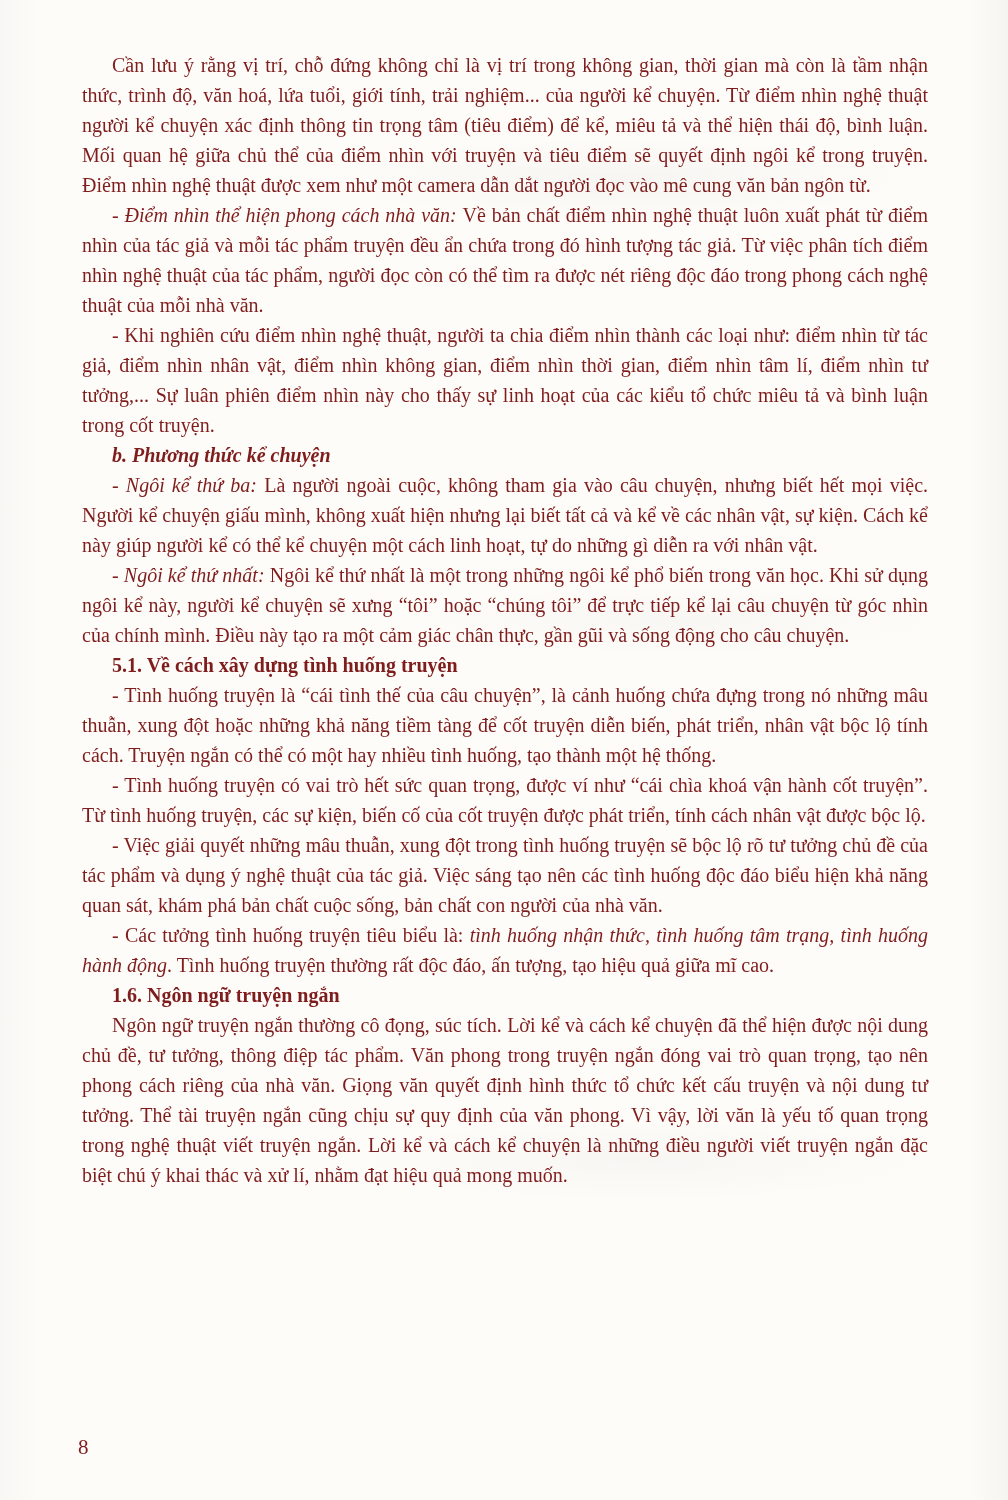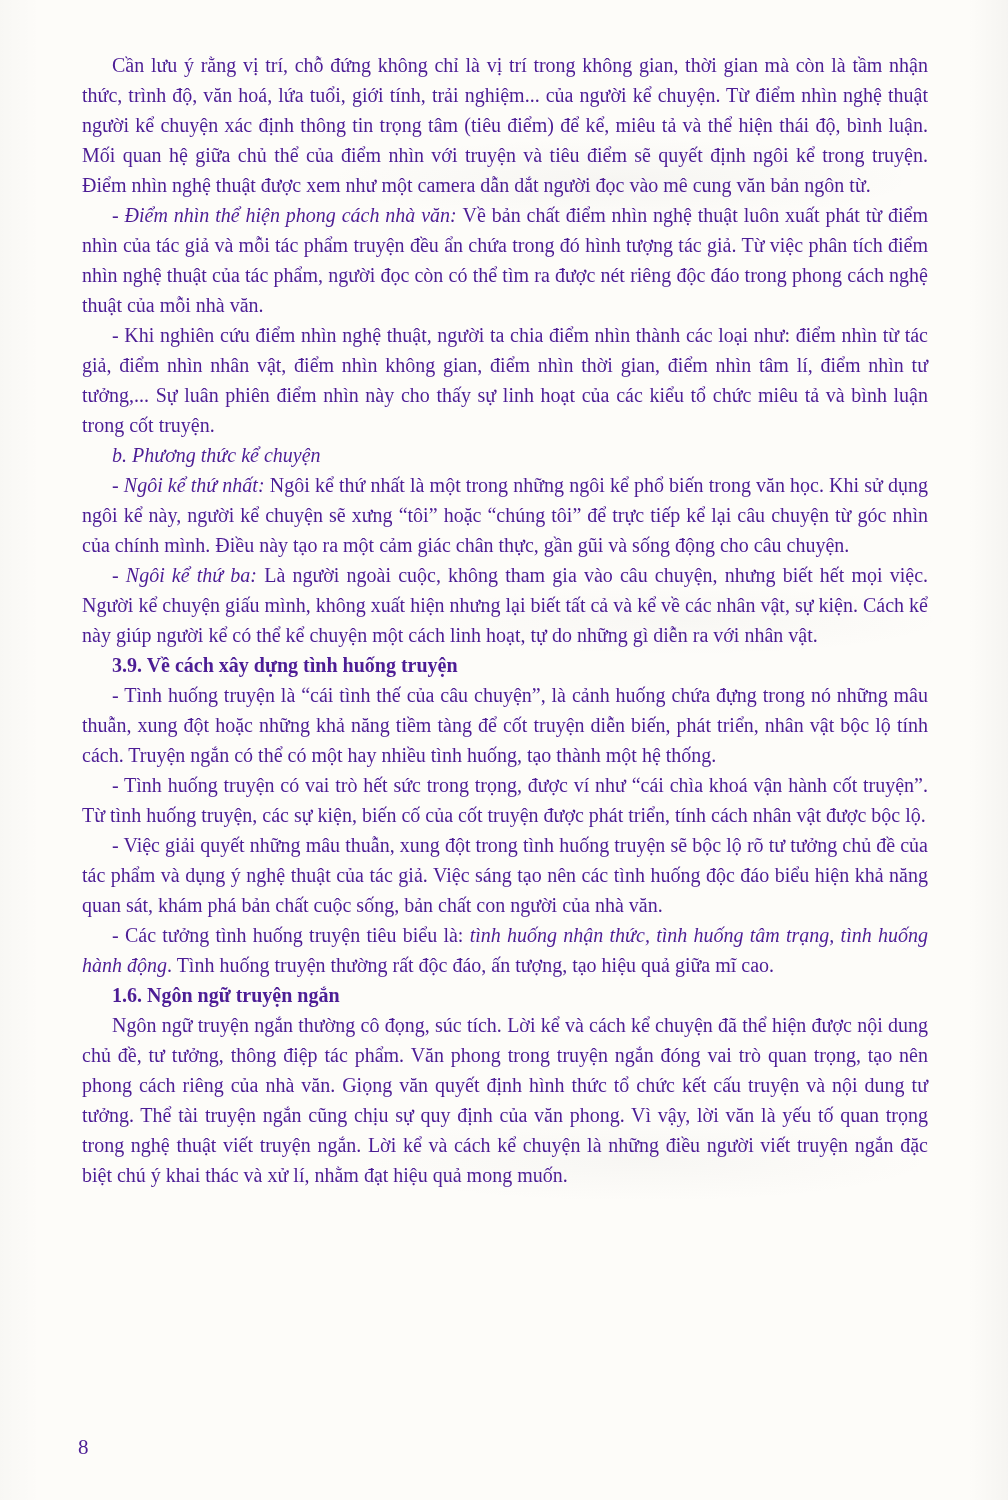--- a/index.html
+++ b/index.html
@@ -8,21 +8,21 @@
     background: #e9e7e2;
   }
   .page {
     position: relative;
     width: 1008px;
     height: 1500px;
     margin: 0 auto;
     background: #fdfcf9;
     overflow: hidden;
     font-family: "Liberation Serif", "DejaVu Serif", serif;
-    color: #4c1d95;
+    color: #7f1d1d;
   }
   
   .page::before {
     content: "";
     position: absolute;
     inset: 0;
     background:
       radial-gradient(ellipse 420px 60px at 620px 180px, rgba(120,120,120,0.05), transparent 70%),
       radial-gradient(ellipse 380px 50px at 680px 620px, rgba(120,120,120,0.04), transparent 70%),
       radial-gradient(ellipse 420px 60px at 640px 1160px, rgba(120,120,120,0.045), transparent 70%),
@@ -37,21 +37,21 @@
     font-size: 20px;
     line-height: 30px;
     text-align: justify;
   }
   .text-block p {
     margin: 0;
     text-indent: 30px;
   }
   .it { font-style: italic; }
   .b  { font-weight: bold; }
-  .bi { font-weight: normal; font-style: italic; }
+  .bi { font-weight: bold; font-style: italic; }
   .page-number {
     position: absolute;
     left: 78px;
     top: 1432px;
     font-size: 21px;
     line-height: 30px;
   }
 </style>
 </head>
 <body>
@@ -61,29 +61,29 @@
   <div class="text-block">
 
     <p><span>Cần lưu ý rằng vị trí, chỗ đứng không chỉ là vị trí trong không gian, thời gian mà còn là tầm nhận thức, trình độ, văn hoá, lứa tuổi, giới tính, trải nghiệm... của người kể chuyện. Từ điểm nhìn nghệ thuật người kể chuyện xác định thông tin trọng tâm (tiêu điểm) để kể, miêu tả và thể hiện thái độ, bình luận. Mối quan hệ giữa chủ thể của điểm nhìn với truyện và tiêu điểm sẽ quyết định ngôi kể trong truyện. Điểm nhìn nghệ thuật được xem như một camera dẫn dắt người đọc vào mê cung văn bản ngôn từ.</span></p>
 
     <p><span class="it">- Điểm nhìn thể hiện phong cách nhà văn: </span><span>Về bản chất điểm nhìn nghệ thuật luôn xuất phát từ điểm nhìn của tác giả và mỗi tác phẩm truyện đều ẩn chứa trong đó hình tượng tác giả. Từ việc phân tích điểm nhìn nghệ thuật của tác phẩm, người đọc còn có thể tìm ra được nét riêng độc đáo trong phong cách nghệ thuật của mỗi nhà văn.</span></p>
 
     <p><span>- Khi nghiên cứu điểm nhìn nghệ thuật, người ta chia điểm nhìn thành các loại như: điểm nhìn từ tác giả, điểm nhìn nhân vật, điểm nhìn không gian, điểm nhìn thời gian, điểm nhìn tâm lí, điểm nhìn tư tưởng,... Sự luân phiên điểm nhìn này cho thấy sự linh hoạt của các kiểu tổ chức miêu tả và bình luận trong cốt truyện.</span></p>
 
     <p class="bi"><span>b. Phương thức kể chuyện</span></p>
 
+    <p><span class="it">- Ngôi kể thứ ba: </span><span>Là người ngoài cuộc, không tham gia vào câu chuyện, nhưng biết hết mọi việc. Người kể chuyện giấu mình, không xuất hiện nhưng lại biết tất cả và kể về các nhân vật, sự kiện. Cách kể này giúp người kể có thể kể chuyện một cách linh hoạt, tự do những gì diễn ra với nhân vật.</span></p>
+
     <p><span class="it">- Ngôi kể thứ nhất: </span><span>Ngôi kể thứ nhất là một trong những ngôi kể phổ biến trong văn học. Khi sử dụng ngôi kể này, người kể chuyện sẽ xưng “tôi” hoặc “chúng tôi” để trực tiếp kể lại câu chuyện từ góc nhìn của chính mình. Điều này tạo ra một cảm giác chân thực, gần gũi và sống động cho câu chuyện.</span></p>
 
-    <p><span class="it">- Ngôi kể thứ ba: </span><span>Là người ngoài cuộc, không tham gia vào câu chuyện, nhưng biết hết mọi việc. Người kể chuyện giấu mình, không xuất hiện nhưng lại biết tất cả và kể về các nhân vật, sự kiện. Cách kể này giúp người kể có thể kể chuyện một cách linh hoạt, tự do những gì diễn ra với nhân vật.</span></p>
-
-    <p class="b"><span>3.9. Về cách xây dựng tình huống truyện</span></p>
+    <p class="b"><span>5.1. Về cách xây dựng tình huống truyện</span></p>
 
     <p><span>- Tình huống truyện là “cái tình thế của câu chuyện”, là cảnh huống chứa đựng trong nó những mâu thuẫn, xung đột hoặc những khả năng tiềm tàng để cốt truyện diễn biến, phát triển, nhân vật bộc lộ tính cách. Truyện ngắn có thể có một hay nhiều tình huống, tạo thành một hệ thống.</span></p>
 
-    <p><span>- Tình huống truyện có vai trò hết sức trong trọng, được ví như “cái chìa khoá vận hành cốt truyện”. Từ tình huống truyện, các sự kiện, biến cố của cốt truyện được phát triển, tính cách nhân vật được bộc lộ.</span></p>
+    <p><span>- Tình huống truyện có vai trò hết sức quan trọng, được ví như “cái chìa khoá vận hành cốt truyện”. Từ tình huống truyện, các sự kiện, biến cố của cốt truyện được phát triển, tính cách nhân vật được bộc lộ.</span></p>
 
     <p><span>- Việc giải quyết những mâu thuẫn, xung đột trong tình huống truyện sẽ bộc lộ rõ tư tưởng chủ đề của tác phẩm và dụng ý nghệ thuật của tác giả. Việc sáng tạo nên các tình huống độc đáo biểu hiện khả năng quan sát, khám phá bản chất cuộc sống, bản chất con người của nhà văn.</span></p>
 
     <p><span>- Các tưởng tình huống truyện tiêu biểu là: </span><span class="it">tình huống nhận thức, tình huống tâm trạng, tình huống hành động</span><span>. Tình huống truyện thường rất độc đáo, ấn tượng, tạo hiệu quả giữa mĩ cao.</span></p>
 
     <p class="b"><span>1.6. Ngôn ngữ truyện ngắn</span></p>
 
     <p><span>Ngôn ngữ truyện ngắn thường cô đọng, súc tích. Lời kể và cách kể chuyện đã thể hiện được nội dung chủ đề, tư tưởng, thông điệp tác phẩm. Văn phong trong truyện ngắn đóng vai trò quan trọng, tạo nên phong cách riêng của nhà văn. Giọng văn quyết định hình thức tổ chức kết cấu truyện và nội dung tư tưởng. Thể tài truyện ngắn cũng chịu sự quy định của văn phong. Vì vậy, lời văn là yếu tố quan trọng trong nghệ thuật viết truyện ngắn. Lời kể và cách kể chuyện là những điều người viết truyện ngắn đặc biệt chú ý khai thác và xử lí, nhằm đạt hiệu quả mong muốn.</span></p>
 
   </div>

